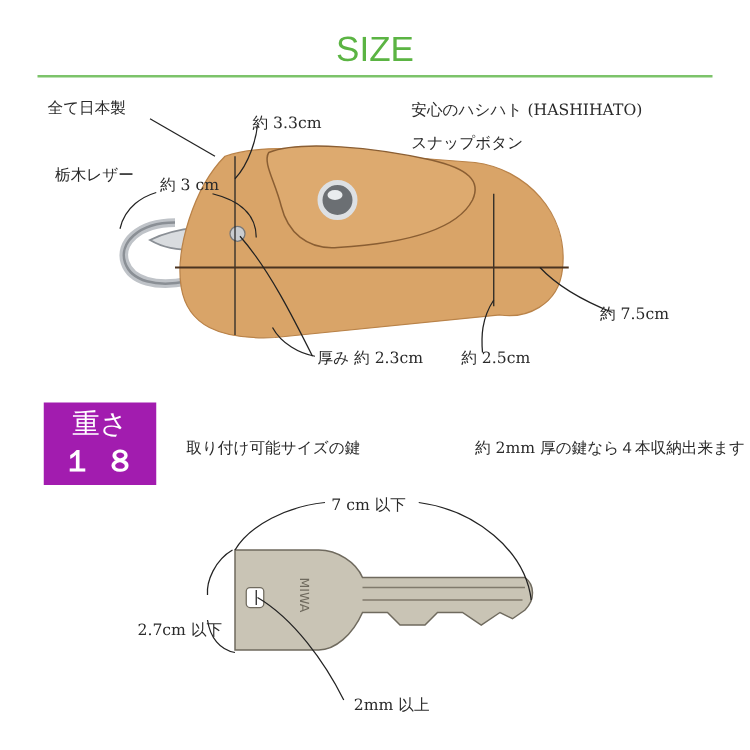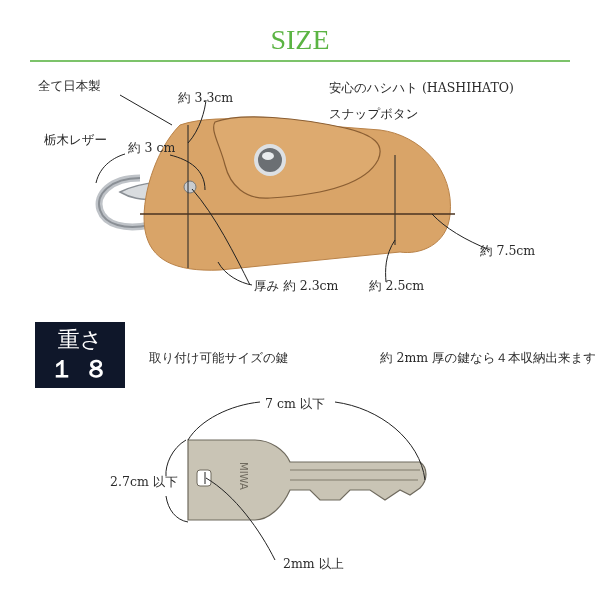--- a/index.html
+++ b/index.html
@@ -1,23 +1,23 @@
 <!DOCTYPE html>
 <html><head>
   <meta charset="utf-8">
   <style>
     html, body { margin:0; padding:0; background:#ffffff; }
     body { width:600px; height:600px; position:relative; overflow:hidden;
            font-family: "DejaVu Serif", "Liberation Serif", serif; color:#222; }
     .abs { position:absolute; }
     .title { left:0; width:600px; top:24px; text-align:center; font-size:28px;
-             color:#5bb443; font-family:Liberation Serif, serif; letter-spacing:0px; }
+             color:#5bb443; font-family:Liberation Sans, sans-serif; letter-spacing:0px; }
     .title-rule { left:30px; width:540px; top:60px; height:2px; background:#7cc36a; }
     .lbl { font-size:12.5px; white-space:nowrap; color:#2a2a2a; }
-    .weight-box { left:35px; top:322px; width:90px; height:66px; background:#0f172a; color:#fff;
+    .weight-box { left:35px; top:322px; width:90px; height:66px; background:#a21caf; color:#fff;
                   font-family:"DejaVu Sans", sans-serif; text-align:center; }
     .weight-box .l1 { font-size:22px; line-height:28px; margin-top:4px; }
     .weight-box .l2 { font-size:24px; line-height:30px; letter-spacing:10px; padding-left:8px;font-weight:bold; }
     svg { position:absolute; left:0; top:0; }
   </style>
 </head>
 <body>
 
 <div class="abs title">SIZE</div>
 <div class="abs title-rule"></div>
@@ -62,28 +62,28 @@
   <path d="M186,440 C172,448 165,465 166,476" fill="none" stroke="#222" stroke-width="1"></path>
   <path d="M166,496 C168,510 176,520 188,522" fill="none" stroke="#222" stroke-width="1"></path>
   <line x1="205" y1="472" x2="205" y2="484" stroke="#222" stroke-width="1"></line>
   <path d="M206,478 C235,495 260,530 275,560" fill="none" stroke="#222" stroke-width="1"></path>
 </svg>
 
 <div class="abs lbl" style="left:38px;top:78px;">全て日本製</div>
 <div class="abs lbl" style="left:44px;top:104px;margin-top:28px;">栃木レザー</div>
 <div class="abs lbl" style="left:329px;top:80px;">安心のハシハト (HASHIHATO)</div>
 <div class="abs lbl" style="left:329px;top:106px;">スナップボタン</div>
-<div class="abs lbl" style="left:178px;top:90px;text-align:center;">約 3.3cm</div>
+<div class="abs lbl" style="left:202px;top:90px;text-align:center;">約 3.3cm</div>
 <div class="abs lbl" style="left:128px;top:140px;">約 3 cm</div>
 <div class="abs lbl" style="left:480px;top:243px;">約 7.5cm</div>
 <div class="abs lbl" style="left:254px;top:278px;text-align:center;">厚み 約 2.3cm</div>
 <div class="abs lbl" style="left:369px;top:278px;text-align:right;">約 2.5cm</div>
 
 <div class="abs weight-box">
   <div class="l1">重さ</div>
   <div class="l2">１８g</div>
 </div>
 
 <div class="abs lbl" style="left:149px;top:350px;">取り付け可能サイズの鍵</div>
 <div class="abs lbl" style="left:336px;top:350px;margin-left:44px;">約 2mm 厚の鍵なら４本収納出来ます</div>
 <div class="abs lbl" style="left:265px;top:396px;">7 cm 以下</div>
-<div class="abs lbl" style="left:110px;top:474px;">2.7cm 以下</div>
+<div class="abs lbl" style="left:110px;top:496px;">2.7cm 以下</div>
 <div class="abs lbl" style="left:283px;top:556px;">2mm 以上</div>
 
 </body></html>

